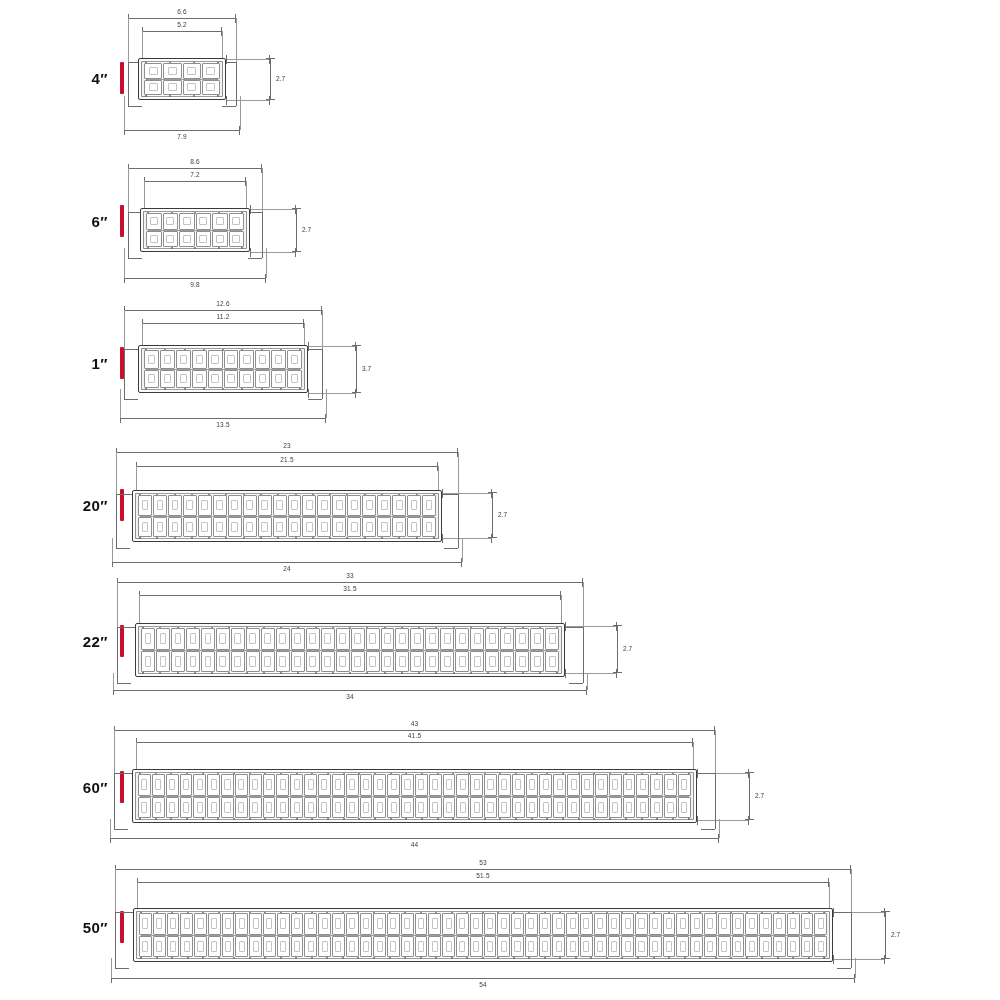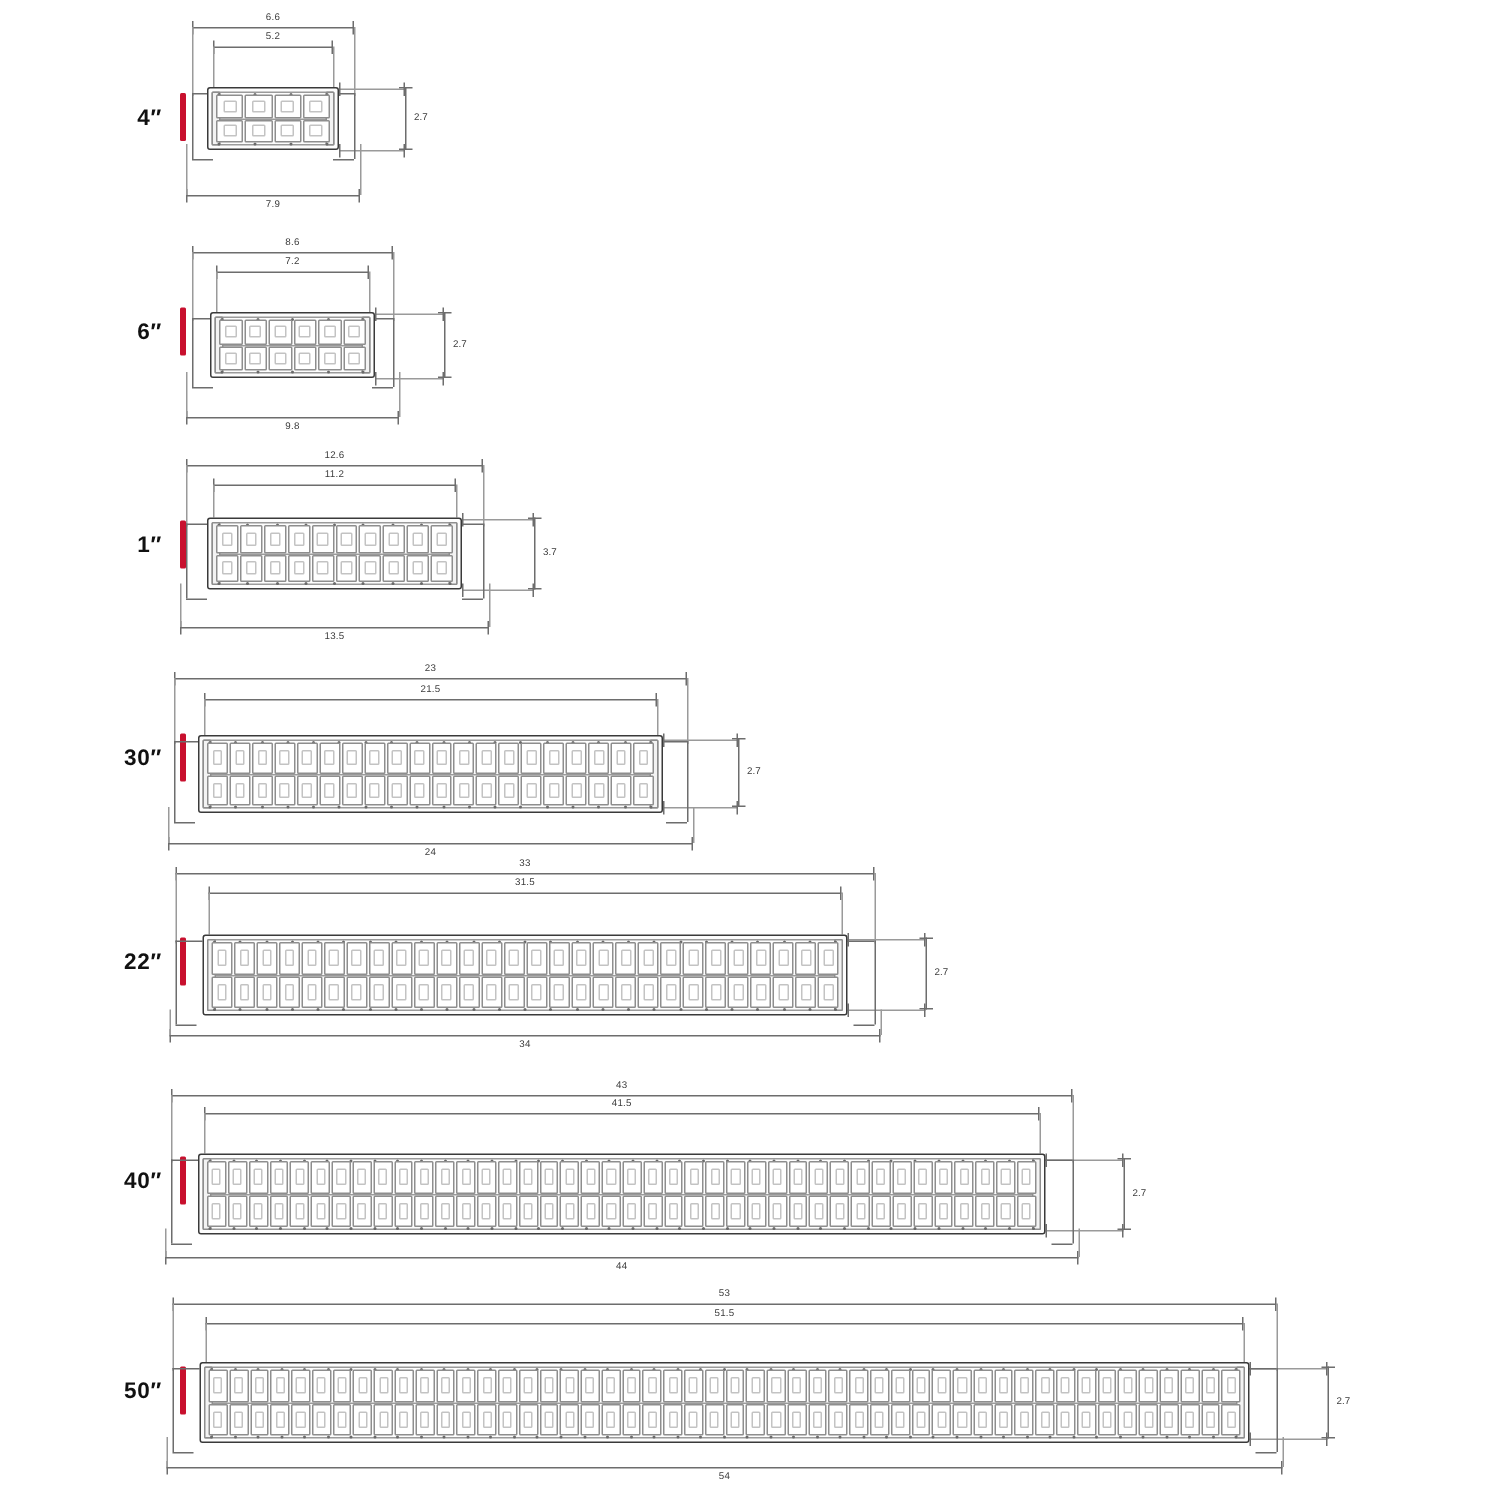--- a/index.html
+++ b/index.html
@@ -379,21 +379,21 @@
             <div class="led"></div>
             <div class="led"></div>
             <div class="led"></div>
             <div class="led"></div>
             <div class="led"></div>
           </div>
         </div>
       </div>
     </div>
     <div class="row" style="top: 0px;">
-      <div class="size-label" style="left: 48px; top: 497px;">30″</div>
+      <div class="size-label" style="left: 48px; top: 497px;">20″</div>
       <div class="size-rule" style="left: 120px; top: 489px; height: 32px; background: rgb(200, 16, 46);"></div>
       <div class="dim" style="left: 116px; top: 452px; width: 342px;"></div>
       <div class="dim-txt" style="left: 287px; top: 442px;">23</div>
       <div class="dim" style="left: 136px; top: 466px; width: 302px;"></div>
       <div class="dim-txt" style="left: 287px; top: 456px;">21.5</div>
       <div class="ext" style="left: 116px; top: 452px; height: 44px;"></div>
       <div class="ext" style="left: 458px; top: 452px; height: 44px;"></div>
       <div class="ext" style="left: 136px; top: 466px; height: 24px;"></div>
       <div class="ext" style="left: 438px; top: 466px; height: 24px;"></div>
       <div class="dim" style="left: 112px; top: 562px; width: 350px;"></div>
@@ -645,21 +645,21 @@
             <div class="led"></div>
             <div class="led"></div>
             <div class="led"></div>
             <div class="led"></div>
             <div class="led"></div>
           </div>
         </div>
       </div>
     </div>
     <div class="row" style="top: 0px;">
-      <div class="size-label" style="left: 48px; top: 779px;">40″</div>
+      <div class="size-label" style="left: 48px; top: 779px;">60″</div>
       <div class="size-rule" style="left: 120px; top: 771px; height: 32px; background: rgb(200, 16, 46);"></div>
       <div class="dim" style="left: 114px; top: 730px; width: 601px;"></div>
       <div class="dim-txt" style="left: 414.5px; top: 720px;">43</div>
       <div class="dim" style="left: 136px; top: 742px; width: 557px;"></div>
       <div class="dim-txt" style="left: 414.5px; top: 732px;">41.5</div>
       <div class="ext" style="left: 114px; top: 730px; height: 45px;"></div>
       <div class="ext" style="left: 715px; top: 730px; height: 45px;"></div>
       <div class="ext" style="left: 136px; top: 742px; height: 27px;"></div>
       <div class="ext" style="left: 693px; top: 742px; height: 27px;"></div>
       <div class="dim" style="left: 110px; top: 838px; width: 609px;"></div>

